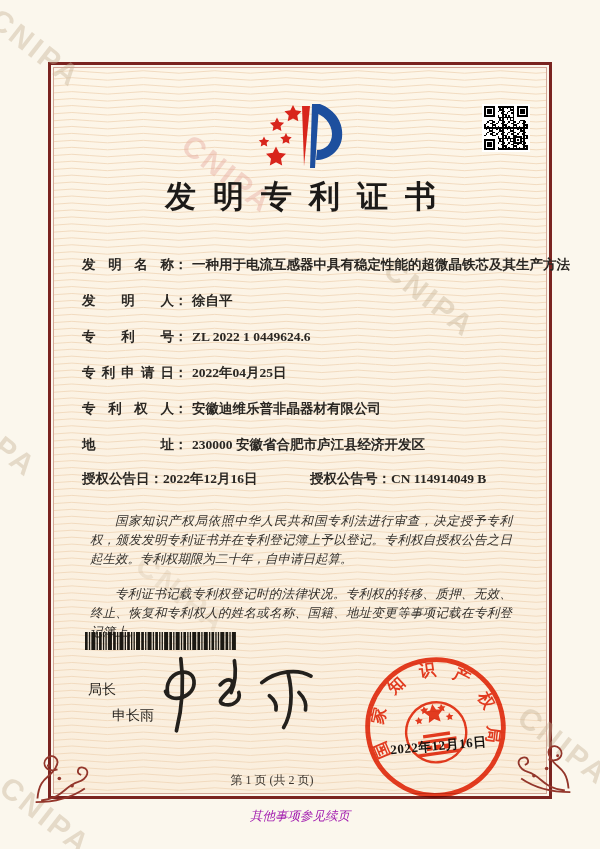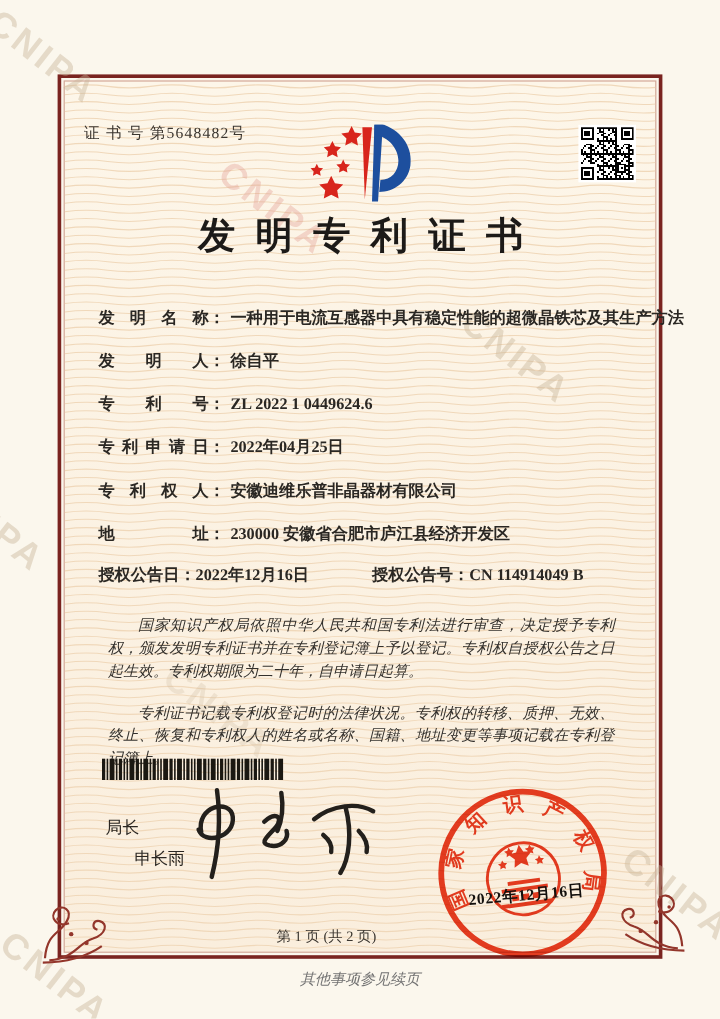--- a/index.html
+++ b/index.html
@@ -39,21 +39,21 @@
 
   .director{font-family:"Liberation Sans","DejaVu Sans",sans-serif;font-weight:normal;font-size:14px;color:#2b2722;}
   .d1{left:88px;top:681px;}
   .d2{left:88px;top:707px;margin-left:24px;}
   .sig{left:148px;top:652px;width:175px;height:95px;}
 
   .seal{left:358px;top:650px;width:155px;height:155px;z-index:3;mix-blend-mode:multiply;opacity:.95;transform:rotate(-8deg);}
   .seal-date{left:366px;top:737px;width:145px;text-align:center;font-size:13px;font-weight:bold;color:#14110e;letter-spacing:.5px;transform:rotate(-5deg);z-index:4;}
 
   .page-info{left:48px;top:772px;width:448px;text-align:center;font-size:12px;color:#3a352f;}
-  .cont-note{left:0;top:808px;width:600px;text-align:center;font-size:12.5px;color:#737373;font-style:italic;}
+  .cont-note{left:0;top:808px;width:600px;text-align:center;font-size:12.5px;color:#a21caf;font-style:italic;}
 
   .flourish{z-index:2;}
   .fl-bl{left:32px;top:722px;}
   .fl-br{left:492px;top:712px;transform:scaleX(-1);}
 </style>
 </head>
 <body>
 
 <div class="page">
 
@@ -169,21 +169,20 @@
   </div>
 
   <div class="wm" style="left:4px;top:2px">CNIPA</div>
   <div class="wm pink" style="left:196px;top:128px">CNIPA</div>
   <div class="wm" style="left:398px;top:252px">CNIPA</div>
   <div class="wm" style="left:-40px;top:392px">CNIPA</div>
   <div class="wm faint" style="left:150px;top:548px">CNIPA</div>
   <div class="wm" style="left:14px;top:770px">CNIPA</div>
   <div class="wm" style="left:532px;top:700px">CNIPA</div>
 
-  <div class="abs cert-no">证 书 号 第5648482号</div>
 
   <div class="abs logo">
     <svg viewBox="0 0 94 80" aria-hidden="true">
       <defs>
         <polygon id="st" points="0,-10 2.94,-4.05 9.51,-3.09 4.76,1.55 5.88,8.09 0,5 -5.88,8.09 -4.76,1.55 -9.51,-3.09 -2.94,-4.05"></polygon>
       </defs>
       <use href="#st" fill="#d8251c" transform="translate(24,57) scale(1.05)"></use>
       <use href="#st" fill="#d8251c" transform="translate(12,42) scale(0.55)"></use>
       <use href="#st" fill="#d8251c" transform="translate(25,25) scale(0.75)"></use>
       <use href="#st" fill="#d8251c" transform="translate(41,14) scale(0.9)"></use>

